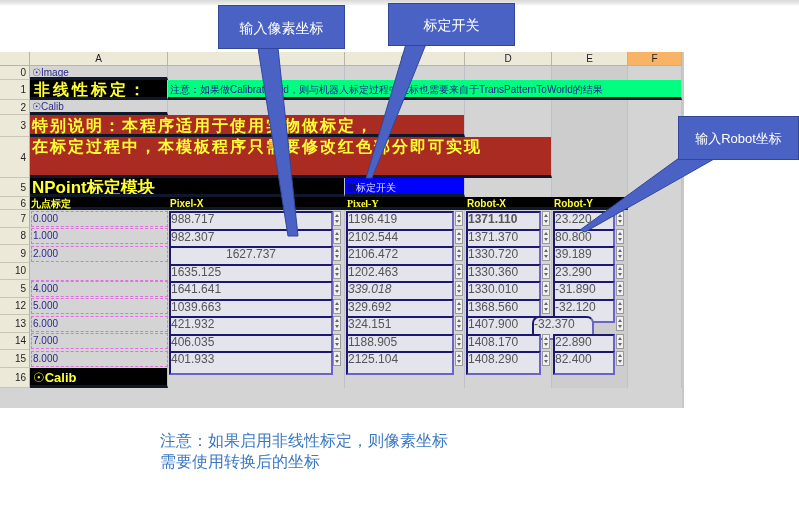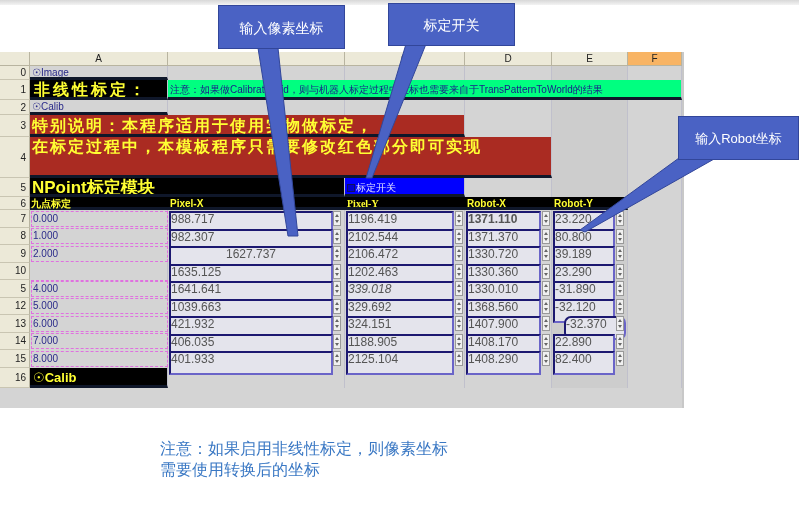--- a/index.html
+++ b/index.html
@@ -16,21 +16,21 @@
   .green { background: #00ff80; }
   .red { background: #aa2b22; }
   .blue { background: #0000ff; }
   .yellow-big { color: #ffff33; font-family: "DejaVu Serif", serif; font-weight: bold; letter-spacing: 3px; }
   .input { position: absolute; height: 24px; background: #e4e4ec; border: 2px solid #6a64c8; border-top-color: #1c1870; border-left-color: #1c1870; font-size: 12px; color: #555; line-height: 12px; padding-left: 0; overflow: hidden; }
   .spin { position: absolute; width: 8px; height: 15px; background: #f0f0f0; border: 1px solid #999; }
   .spin:before { content: ""; position: absolute; left: 1px; top: 2px; border-left: 2.5px solid transparent; border-right: 2.5px solid transparent; border-bottom: 3px solid #666; }
   .spin:after { content: ""; position: absolute; left: 1px; bottom: 2px; border-left: 2.5px solid transparent; border-right: 2.5px solid transparent; border-top: 3px solid #666; }
   .idx { position: absolute; left: 31px; width: 137px; height: 16px; border: 1px dashed #e070e0; background: #d4d4d4; font-size: 10px; color: #2a2a8a; line-height: 14px; padding-left: 1px; }
   .callout { position: absolute; background: #4a62c4; border: 1px solid #32469a; color: #fff; font-size: 14px; text-align: center; }
-  .note { position: absolute; left: 160px; top: 430px; width: 300px; font-size: 16px; line-height: 21px; color: #3a78c4; font-family: "DejaVu Serif", serif; margin-top: 8px; }
+  .note { position: absolute; left: 160px; top: 430px; width: 300px; font-size: 16px; line-height: 21px; color: #3a78c4; font-family: "DejaVu Serif", serif; }
 </style>
 </head>
 <body>
 
 <div class="topbar"></div>
 
 <div class="sheet">
 
   <div class="colhdr" style="left:0;width:30px;"></div>
   <div class="colhdr" style="left:30px;width:138px;">A</div>
@@ -154,21 +154,21 @@
       <div class="spin" style="left: 542px; top: 246.5px;"></div>
       <div class="input" style="left: 553px; top: 246.5px; width: 62px;">-32.120</div>
       <div class="spin" style="left: 616px; top: 246.5px;"></div>
       <div class="idx" style="top: 263.5px;">6.000</div>
       <div class="input" style="left: 169px; top: 264px; width: 164px;">421.932</div>
       <div class="spin" style="left: 333px; top: 264px;"></div>
       <div class="input" style="left: 346px; top: 264px; width: 108px;">324.151</div>
       <div class="spin" style="left: 455px; top: 264px;"></div>
       <div class="input" style="left: 466px; top: 264px; width: 75px;">1407.900</div>
       <div class="spin" style="left: 542px; top: 264px;"></div>
-      <div class="input" style="left: 564px; top: 264px; width: 62px; border-radius: 7px;">-32.370</div>
+      <div class="input" style="left: 532px; top: 264px; width: 62px; border-radius: 7px;">-32.370</div>
       <div class="spin" style="left: 616px; top: 264px;"></div>
       <div class="idx" style="top: 281px;">7.000</div>
       <div class="input" style="left: 169px; top: 281.5px; width: 164px;">406.035</div>
       <div class="spin" style="left: 333px; top: 281.5px;"></div>
       <div class="input" style="left: 346px; top: 281.5px; width: 108px;">1188.905</div>
       <div class="spin" style="left: 455px; top: 281.5px;"></div>
       <div class="input" style="left: 466px; top: 281.5px; width: 75px;">1408.170</div>
       <div class="spin" style="left: 542px; top: 281.5px;"></div>
       <div class="input" style="left: 553px; top: 281.5px; width: 62px;">22.890</div>
       <div class="spin" style="left: 616px; top: 281.5px;"></div>

